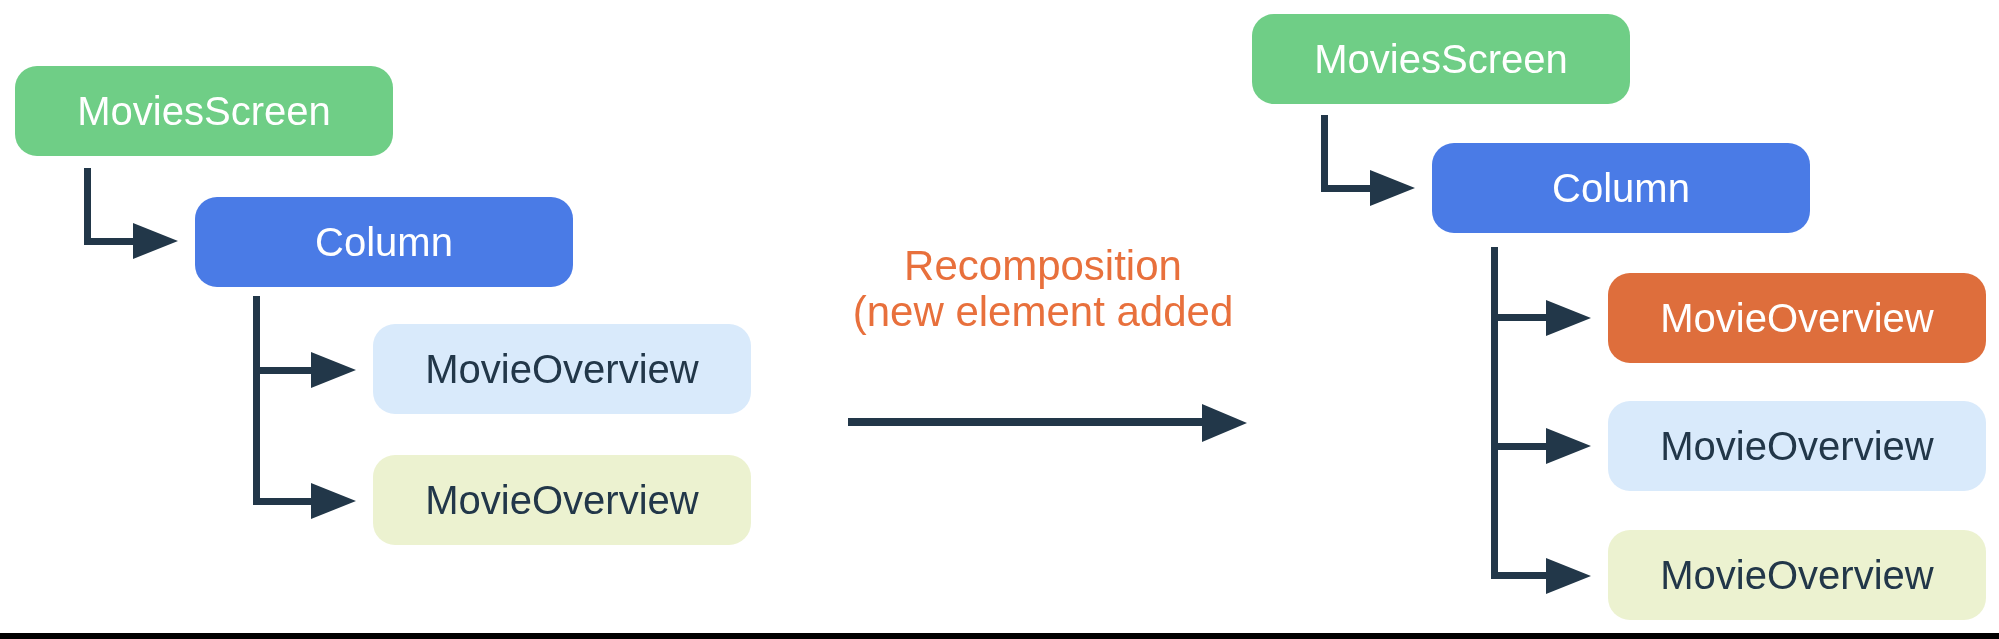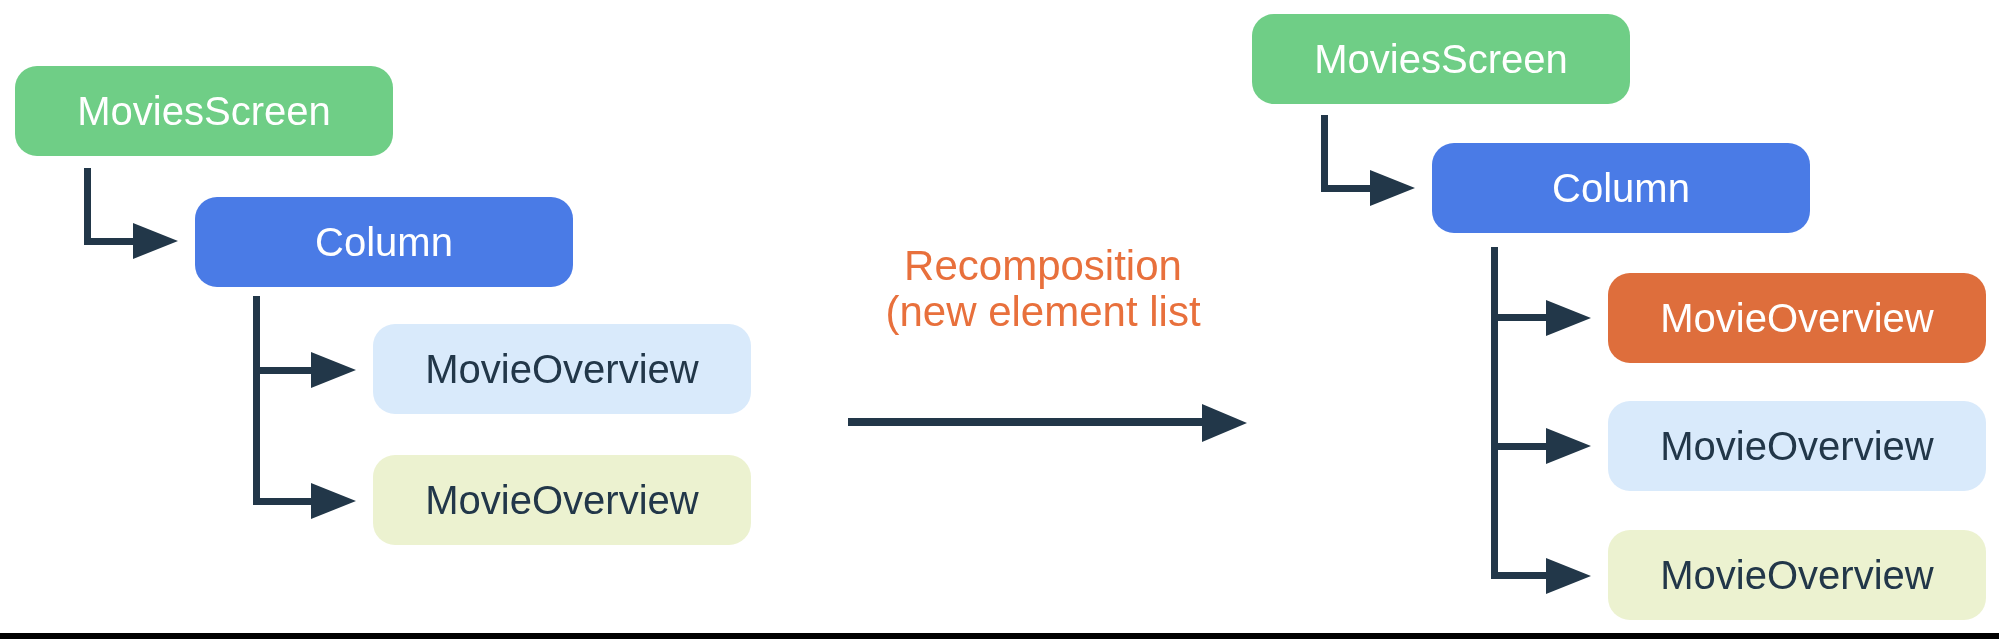--- a/index.html
+++ b/index.html
@@ -64,21 +64,21 @@
   <div class="head" style="left:133px;top:223px"></div>
 
   <div class="conn" style="left:253px;top:296px;width:7px;height:209px"></div>
   <div class="conn" style="left:253px;top:367px;width:64px;height:7px"></div>
   <div class="head" style="left:311px;top:352px"></div>
   <div class="conn" style="left:253px;top:498px;width:64px;height:7px"></div>
   <div class="head" style="left:311px;top:483px"></div>
 
   <div class="caption" style="color: rgb(232, 112, 60);">
     <div>Recomposition</div>
-    <div>(new element list</div>
+    <div>(new element added</div>
   </div>
 
   <div class="conn" style="left:848px;top:418px;width:358px;height:8px"></div>
   <div class="head big" style="left:1202px;top:404px"></div>
 
   <div class="node" style="left: 1252px; top: 14px; background-color: rgb(111, 206, 134); color: rgb(255, 255, 255);">MoviesScreen</div>
 
   <div class="node" style="left: 1432px; top: 143px; background-color: rgb(74, 123, 230); color: rgb(255, 255, 255);">Column</div>
 
   <div class="node" style="left: 1608px; top: 273px; background-color: rgb(222, 110, 60); color: rgb(255, 255, 255);">MovieOverview</div>

